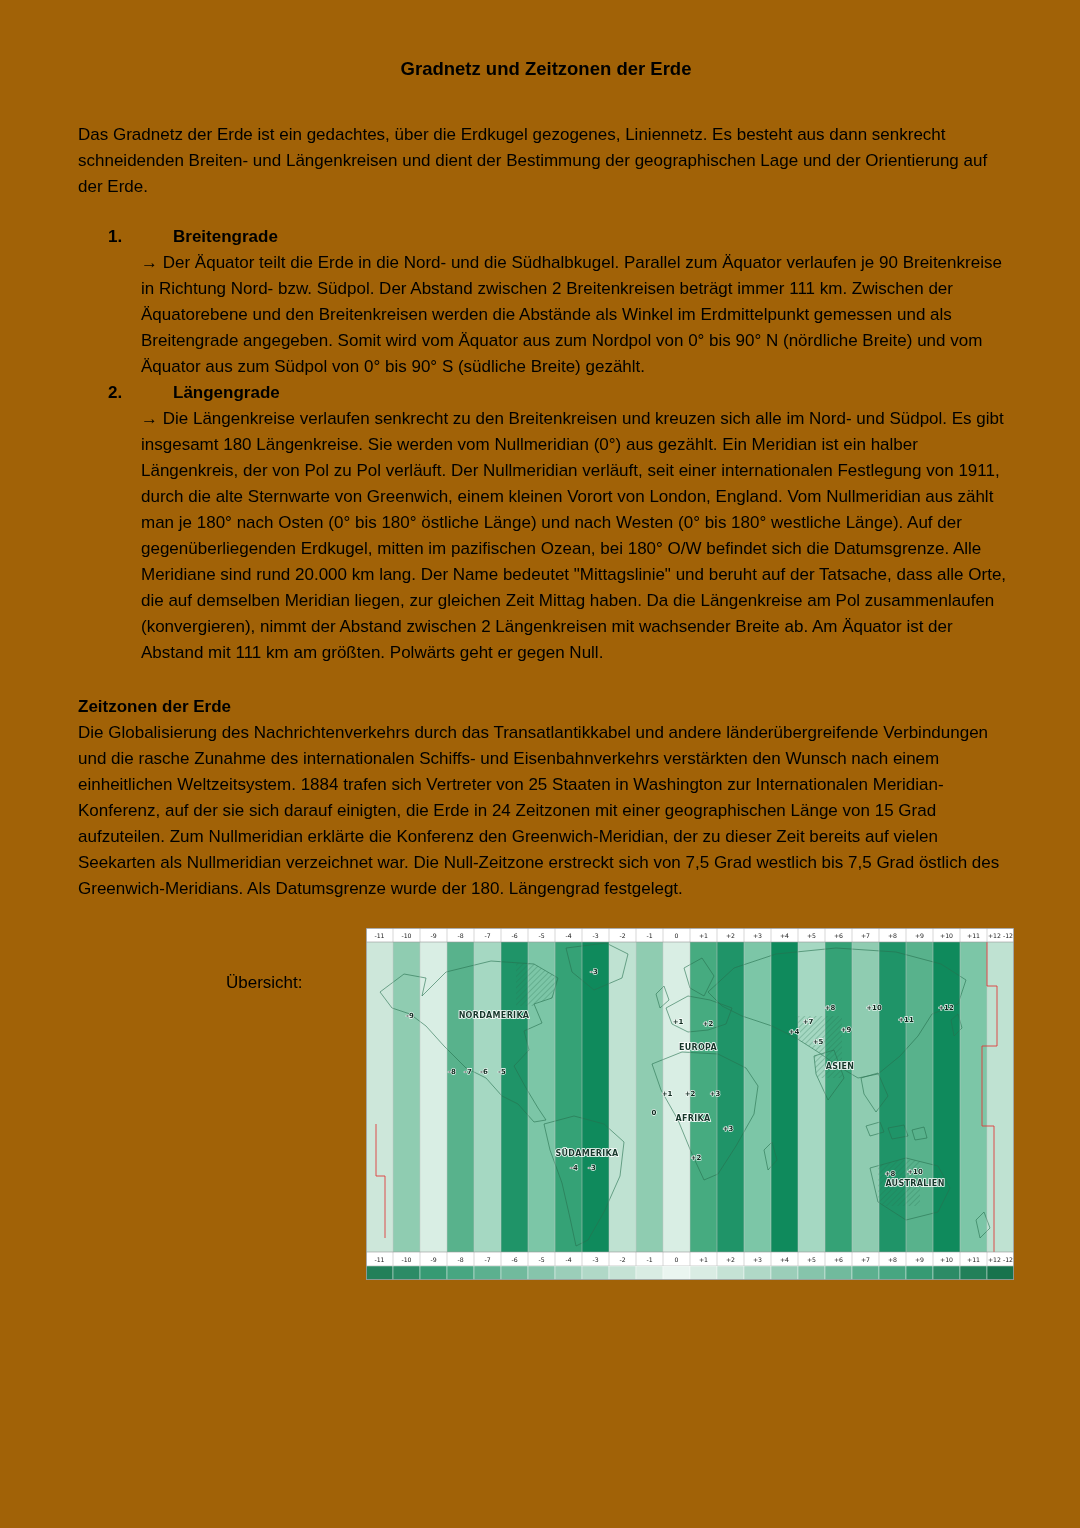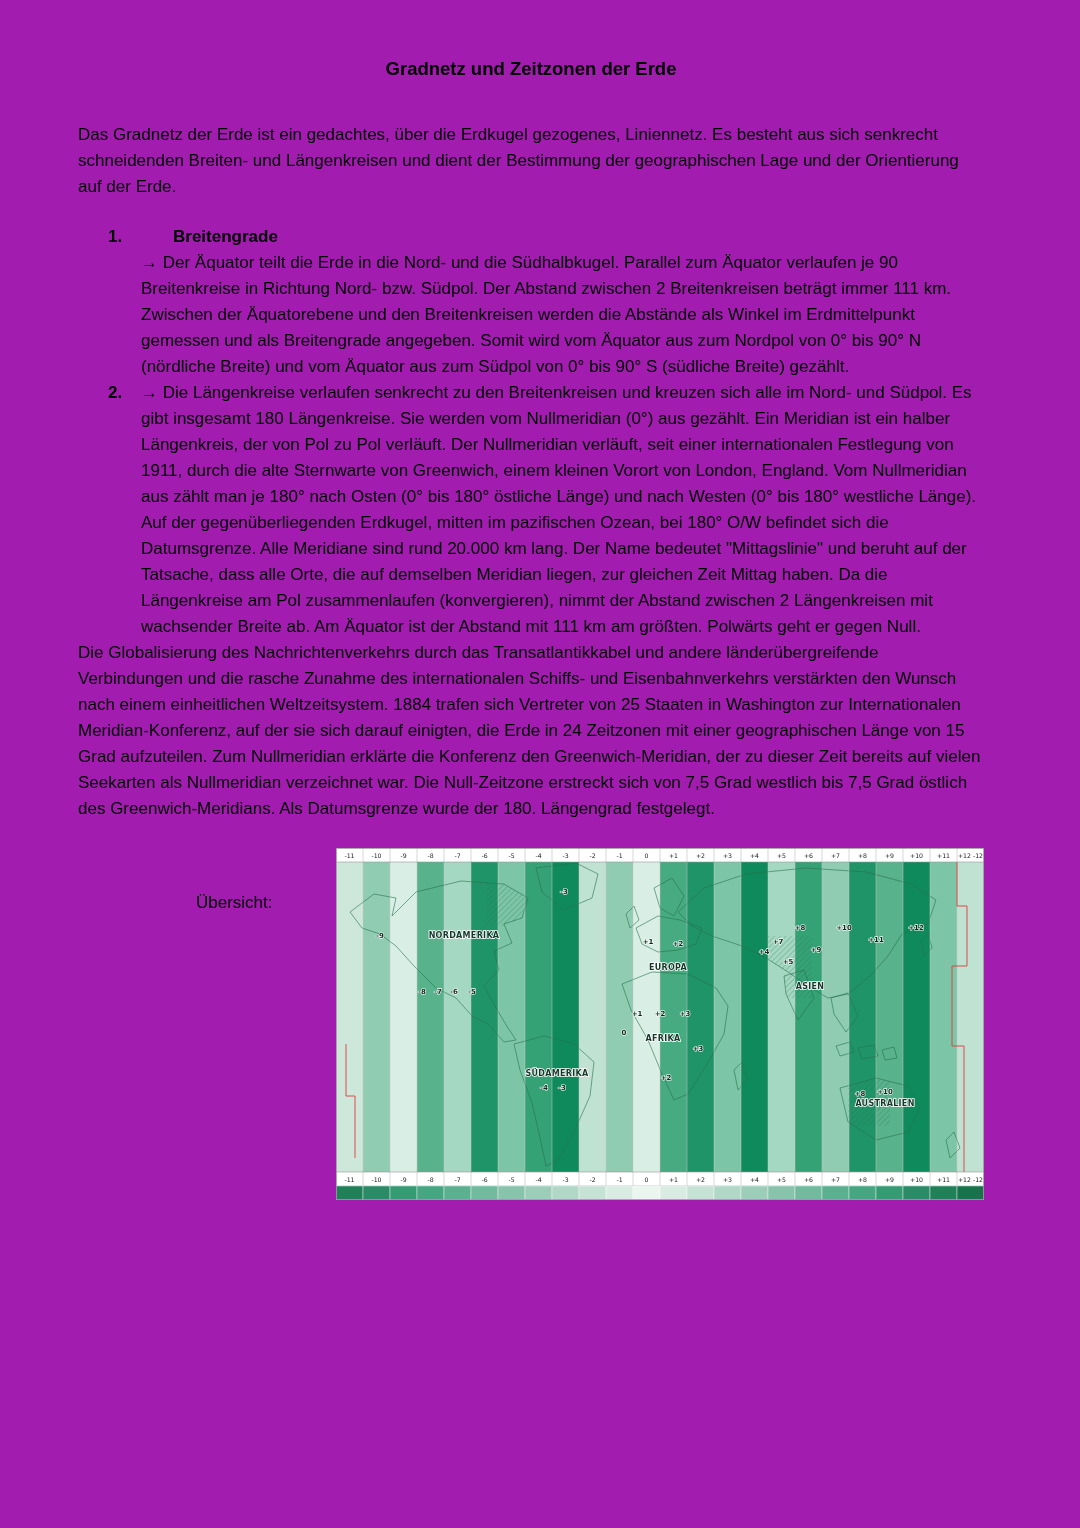--- a/index.html
+++ b/index.html
@@ -1,21 +1,21 @@
 <!DOCTYPE html>
 <html style="--ocean-tint: #e7f3ed; --land-outline: #27704f; --grid: #c6c6c6; --date-line: #e03a3a;"><head>
 <meta charset="utf-8">
 <title>Dokument</title>
 <style>
   * { box-sizing: border-box; }
   html, body { margin: 0; padding: 0; background: #ffffff; }
   .page {
-    width: 1080px; height: 1528px; margin: 0 auto; background: #a21caf;
+    width: 1080px; height: 1528px; margin: 0 auto; background: #a16207;
     font-family: "Liberation Sans", sans-serif; font-size: 17px; line-height: 26px;
-    color: #000; padding: 56px 96px 10px 78px; overflow: hidden; position: relative;
+    color: #000; padding: 56px 66px 10px 78px; overflow: hidden; position: relative;
   }
   .doc-title { text-align: center; font-size: 18.5px; font-weight: bold; margin: 0 0 40px 0; line-height: 26px; }
   .sec-heading { font-size: 17px; font-weight: bold; margin: 0; }
   .sec-heading.spaced { margin-top: 28px; }
   p.body-text { margin: 0; }
   .olist { margin: 24px 0 0 30px; }
   .oitem { position: relative; padding-left: 33px; }
   .li-num { position: absolute; left: 0; top: 0; font-weight: bold; }
   .li-title { font-weight: bold; margin-left: 32px; }
   .map-row { display: flex; margin-top: 26px; justify-content: flex-end; }
@@ -43,34 +43,36 @@
   }
   .strip-cell { stroke: #ffffff; stroke-width: 0.4; }
 </style>
 </head>
 <body>
 
 <div class="page">
 
   <h1 class="doc-title">Gradnetz und Zeitzonen der Erde</h1>
 
-  <p class="body-text">Das Gradnetz der Erde ist ein gedachtes, über die Erdkugel gezogenes, Liniennetz. Es besteht aus sich senkrecht schneidenden Breiten- und Längenkreisen und dient der Bestimmung der geographischen Lage und der Orientierung auf der Erde.</p>
+  <p class="body-text">Das Gradnetz der Erde ist ein gedachtes, über die Erdkugel gezogenes, Liniennetz. Es besteht aus dann senkrecht schneidenden Breiten- und Längenkreisen und dient der Bestimmung der geographischen Lage und der Orientierung auf der Erde.</p>
 
   <div class="olist">
     <div class="oitem">
       <span class="li-num">1.</span>
       <div class="li-title">Breitengrade</div>
       <p class="body-text">→ Der Äquator teilt die Erde in die Nord- und die Südhalbkugel. Parallel zum Äquator verlaufen je 90 Breitenkreise in Richtung Nord- bzw. Südpol. Der Abstand zwischen 2 Breitenkreisen beträgt immer 111 km. Zwischen der Äquatorebene und den Breitenkreisen werden die Abstände als Winkel im Erdmittelpunkt gemessen und als Breitengrade angegeben. Somit wird vom Äquator aus zum Nordpol von 0° bis 90° N (nördliche Breite) und vom Äquator aus zum Südpol von 0° bis 90° S (südliche Breite) gezählt.</p>
     </div>
     <div class="oitem">
       <span class="li-num">2.</span>
+      <div class="li-title">Längengrade</div>
       <p class="body-text">→ Die Längenkreise verlaufen senkrecht zu den Breitenkreisen und kreuzen sich alle im Nord- und Südpol. Es gibt insgesamt 180 Längenkreise. Sie werden vom Nullmeridian (0°) aus gezählt. Ein Meridian ist ein halber Längenkreis, der von Pol zu Pol verläuft. Der Nullmeridian verläuft, seit einer internationalen Festlegung von 1911, durch die alte Sternwarte von Greenwich, einem kleinen Vorort von London, England. Vom Nullmeridian aus zählt man je 180° nach Osten (0° bis 180° östliche Länge) und nach Westen (0° bis 180° westliche Länge). Auf der gegenüberliegenden Erdkugel, mitten im pazifischen Ozean, bei 180° O/W befindet sich die Datumsgrenze. Alle Meridiane sind rund 20.000 km lang. Der Name bedeutet "Mittagslinie" und beruht auf der Tatsache, dass alle Orte, die auf demselben Meridian liegen, zur gleichen Zeit Mittag haben. Da die Längenkreise am Pol zusammenlaufen (konvergieren), nimmt der Abstand zwischen 2 Längenkreisen mit wachsender Breite ab. Am Äquator ist der Abstand mit 111 km am größten. Polwärts geht er gegen Null.</p>
     </div>
   </div>
 
+  <h2 class="sec-heading spaced">Zeitzonen der Erde</h2>
   <p class="body-text">Die Globalisierung des Nachrichtenverkehrs durch das Transatlantikkabel und andere länderübergreifende Verbindungen und die rasche Zunahme des internationalen Schiffs- und Eisenbahnverkehrs verstärkten den Wunsch nach einem einheitlichen Weltzeitsystem. 1884 trafen sich Vertreter von 25 Staaten in Washington zur Internationalen Meridian-Konferenz, auf der sie sich darauf einigten, die Erde in 24 Zeitzonen mit einer geographischen Länge von 15 Grad aufzuteilen. Zum Nullmeridian erklärte die Konferenz den Greenwich-Meridian, der zu dieser Zeit bereits auf vielen Seekarten als Nullmeridian verzeichnet war. Die Null-Zeitzone erstreckt sich von 7,5 Grad westlich bis 7,5 Grad östlich des Greenwich-Meridians. Als Datumsgrenze wurde der 180. Längengrad festgelegt.</p>
 
   <div class="map-row">
     <div class="uebersicht">Übersicht:</div>
     <div class="map-wrap">
       <svg id="tz-map" width="648" height="352" viewBox="0 0 648 352" xmlns="http://www.w3.org/2000/svg">
         <defs>
           <path id="p-na" d="M14,64 L38,46 L60,50 L56,68 L80,44 L125,33 L168,36 L192,50 L186,70 L168,76 L176,95 L158,103 L163,122 L148,138 L160,160 L172,180 L180,192 L168,194 L152,176 L136,168 L120,150 L100,140 L78,118 L60,98 L44,86 L26,80 Z"></path>
           <path id="p-gl" d="M200,20 L240,15 L262,26 L256,50 L228,62 L206,44 Z"></path>
           <path id="p-sa" d="M178,196 L208,188 L238,196 L258,214 L254,248 L238,284 L222,312 L210,318 L204,290 L196,255 L184,222 Z"></path>

